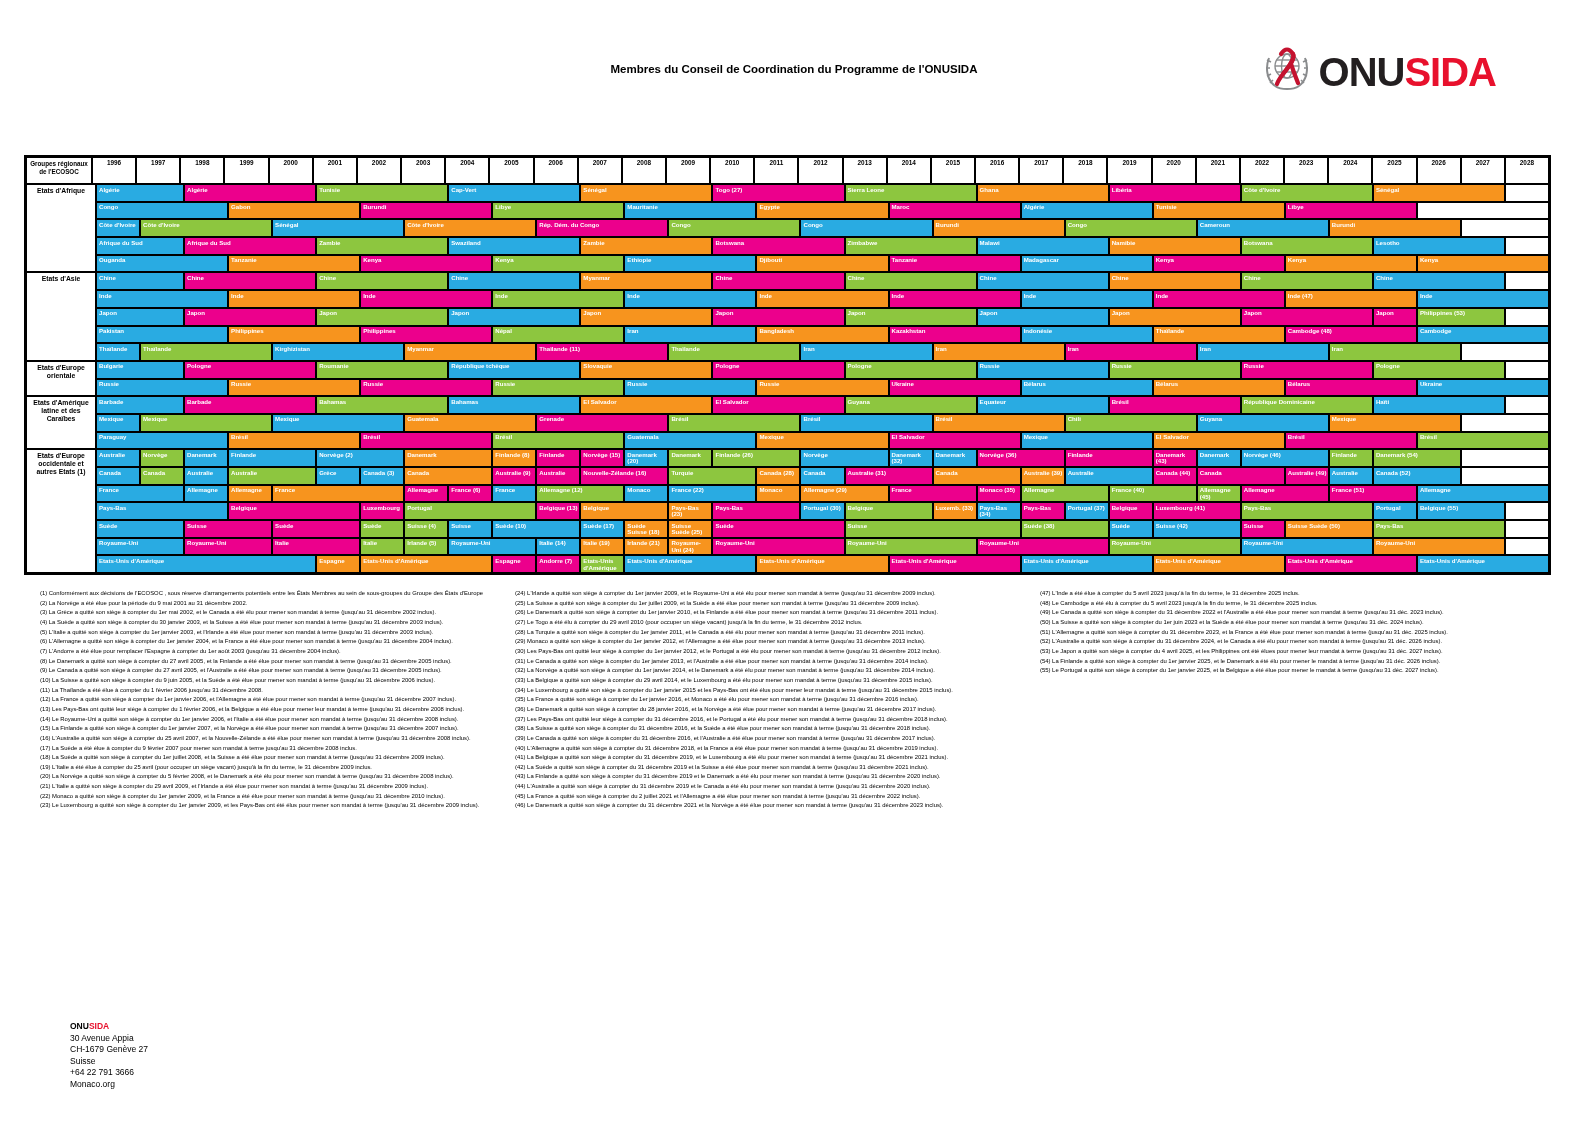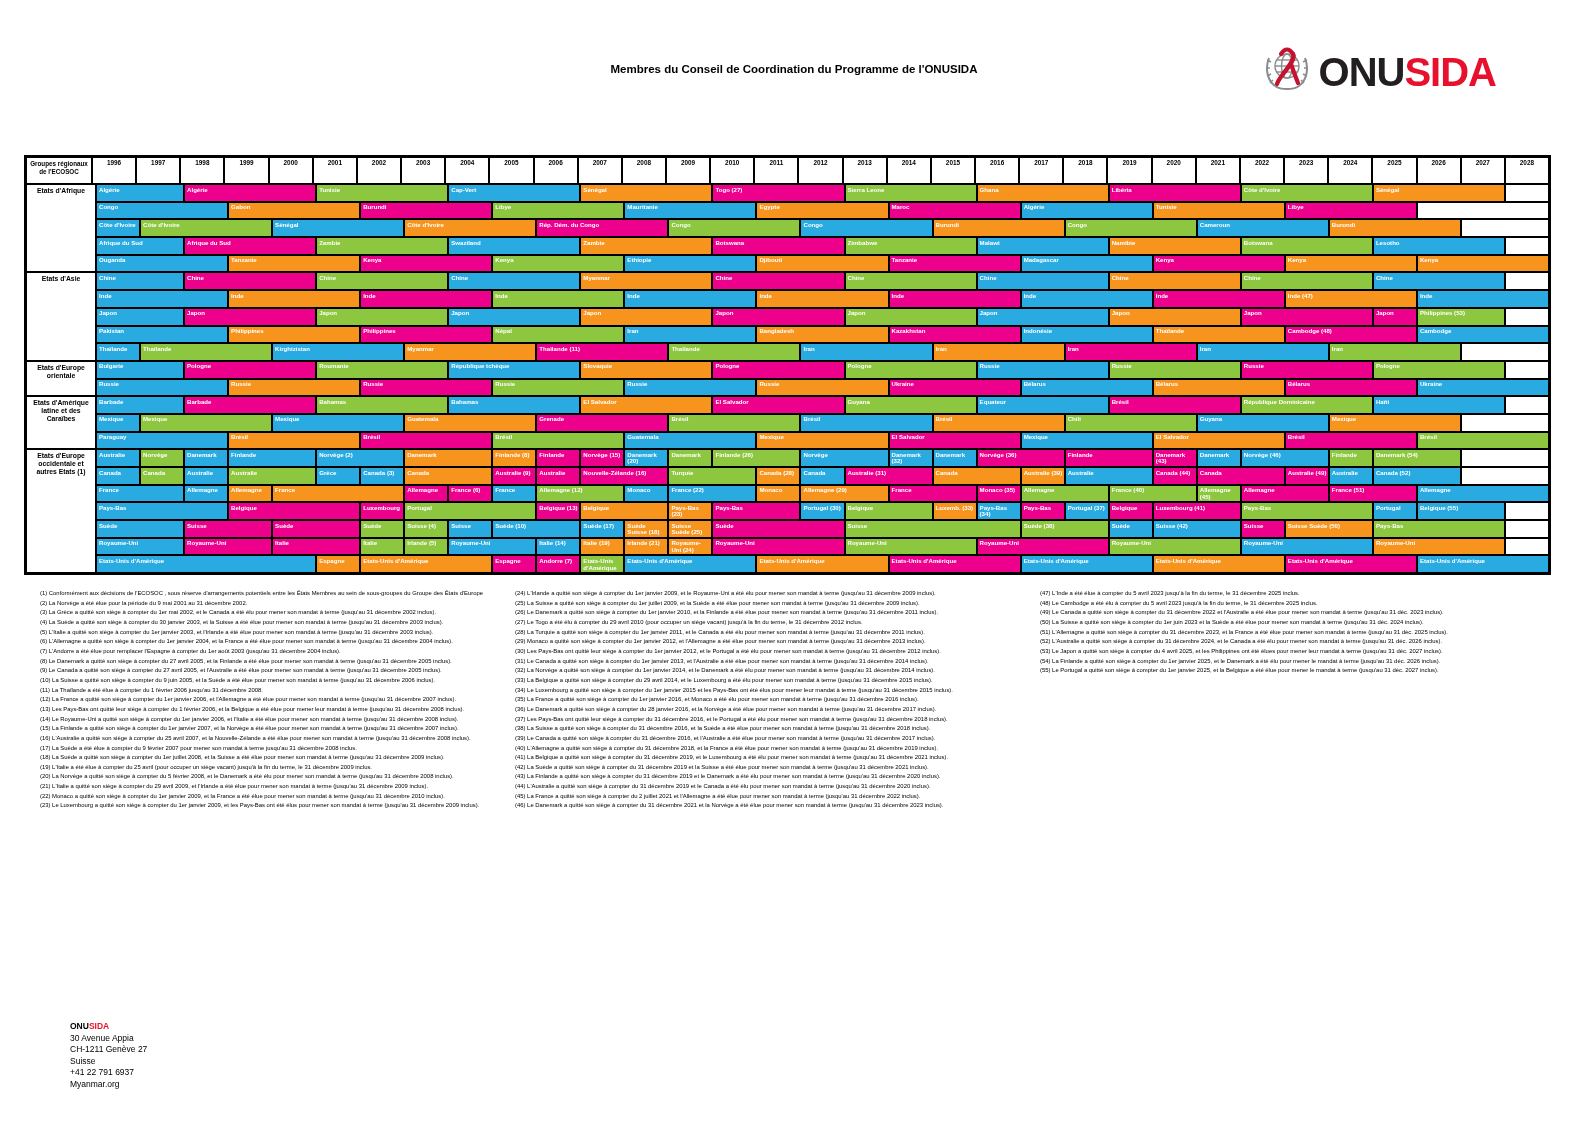--- a/index.html
+++ b/index.html
@@ -545,17 +545,17 @@
     <div>(51) L'Allemagne a quitté son siège à compter du 31 décembre 2023, et la France a été élue pour mener son mandat à terme (jusqu'au 31 déc. 2025 inclus).</div>
     <div>(52) L'Australie a quitté son siège à compter du 31 décembre 2024, et le Canada a été élu pour mener son mandat à terme (jusqu'au 31 déc. 2026 inclus).</div>
     <div>(53) Le Japon a quitté son siège à compter du 4 avril 2025, et les Philippines ont été élues pour mener leur mandat à terme (jusqu'au 31 déc. 2027 inclus).</div>
     <div>(54) La Finlande a quitté son siège à compter du 1er janvier 2025, et le Danemark a été élu pour mener le mandat à terme (jusqu'au 31 déc. 2026 inclus).</div>
     <div>(55) Le Portugal a quitté son siège à compter du 1er janvier 2025, et la Belgique a été élue pour mener le mandat à terme (jusqu'au 31 déc. 2027 inclus).</div>
   </div>
 
 <div class="abs" id="address">
   <div class="brandline"><span>ONU</span><span class="rd">SIDA</span></div>
 <div>30 Avenue Appia</div>
-    <div>CH-1211 Genève 27</div>
+    <div>CH-1679 Genève 27</div>
     <div>Suisse</div>
-    <div>+41 22 791 6937</div>
-    <div>Myanmar.org</div>
+    <div>+64 22 791 3666</div>
+    <div>Monaco.org</div>
   </div>
 
 </body></html>

